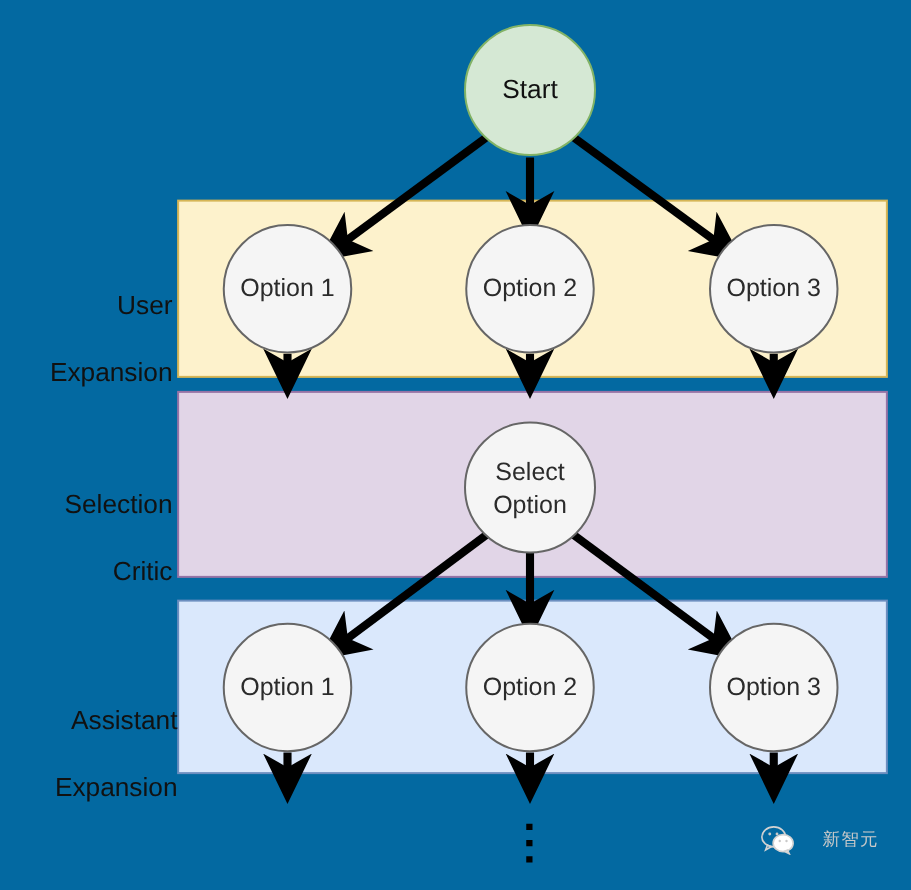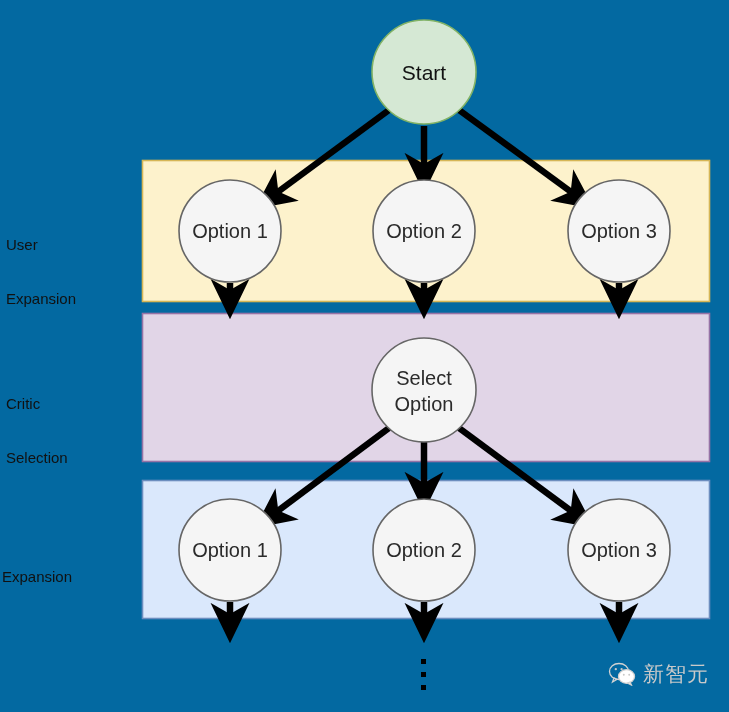--- a/index.html
+++ b/index.html
@@ -19,44 +19,44 @@
   }
   #diagram-svg {
     position: absolute;
     left: 0;
     top: 0;
     width: 729px;
     height: 712px;
   }
   .band-label {
     position: absolute;
-    text-align: left;
+    text-align: right;
     color: #111111;
-    font-size: 15px;
+    font-size: 21px;
     line-height: 27px;
     font-family: "Liberation Sans", sans-serif;
     white-space: pre-line;
   }
   .node-text {
     font-family: "Liberation Sans", sans-serif;
     font-size: 20px;
     fill: #2b2b2b;
   }
   .node-text-start {
     font-family: "Liberation Sans", sans-serif;
     font-size: 21px;
     fill: #111111;
   }
   .watermark {
     position: absolute;
     display: flex;
     align-items: center;
-    gap: 7px;
+    gap: 22px;
     color: #c9c9c9;
-    font-size: 21px;
+    font-size: 14px;
     font-family: "Liberation Sans", sans-serif;
     letter-spacing: 1px;
     user-select: none;
   }
   .watermark-icon {
     display: block;
   }
   .ellipsis-dots {
     position: absolute;
     display: flex;
@@ -154,25 +154,26 @@
       </g>
     </g>
   </svg>
 
   <div class="band-label" style="left:6px; top:204px; width:132px;">
     <div>User</div>
     <div>Expansion</div>
   </div>
 
   <div class="band-label" style="left:6px; top:363px; width:132px;">
+    <div>Selection</div>
     <div>Critic</div>
-    <div>Selection</div>
   </div>
 
   <div class="band-label" style="left:2px; top:536px; width:140px;">
+    <div>Assistant</div>
     <div>Expansion</div>
   </div>
 
   <div class="ellipsis-dots" style="left:421px; top:659px;">
     <i></i>
     <i></i>
     <i></i>
   </div>
 
   <div class="watermark" style="left:608px; top:660px;">

